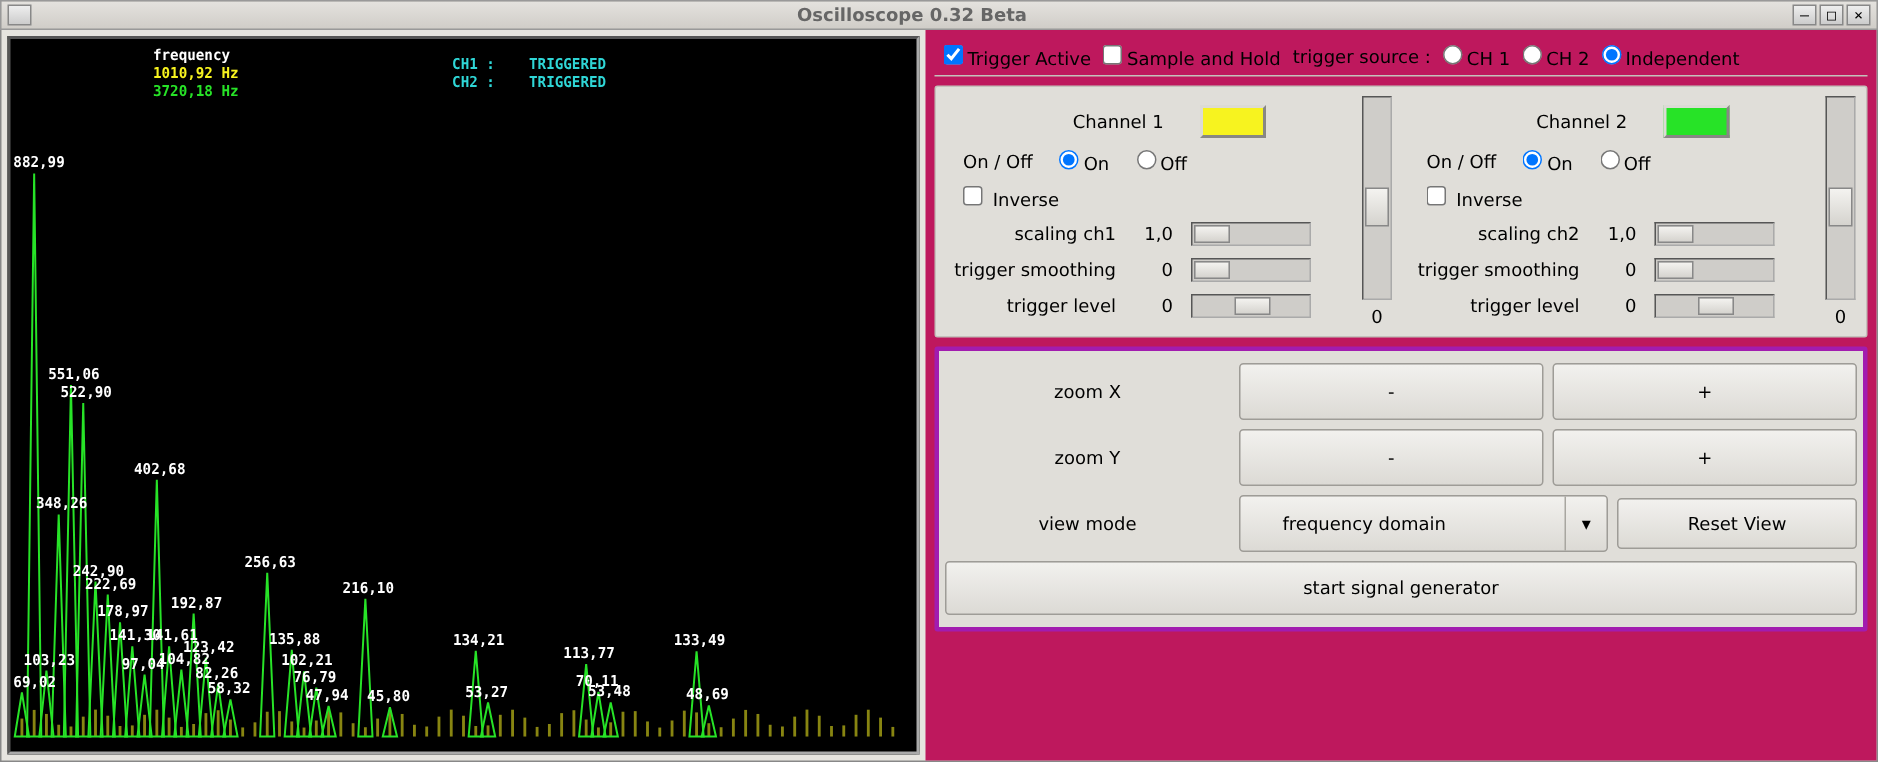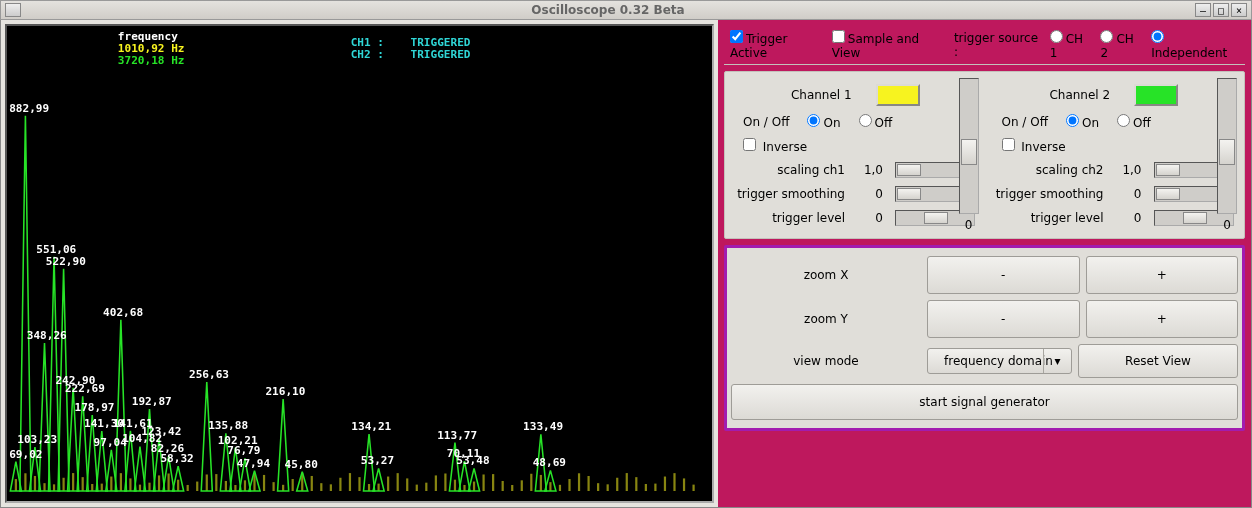--- a/index.html
+++ b/index.html
@@ -49,21 +49,21 @@
   cursor: pointer;
 }
 .app-body {
   display: flex;
   height: 488px;
   border: 1px solid #888;
   border-top: none;
   background: #e6e4df;
 }
 .scope-panel {
-  width: 709px;
+  width: 608px;
   background: #000;
   position: relative;
   font-family: "DejaVu Sans Mono", monospace;
   font-size: 10px;
   margin: 4px;
   border: 2px inset #aaa;
 }
 .scope-panel svg {
   display: block;
   width: 100%;
@@ -188,27 +188,27 @@
   display: flex;
   align-items: center;
   justify-content: center;
   cursor: pointer;
   font-size: 12px;
 }
 .btn.wide { flex: 1; }
 .btn.small { height: 34px; }
 .combo {
   flex: 1;
-  height: 26px;
+  height: 38px;
   display: flex;
   align-items: center;
   background: linear-gradient(#f2f1ee,#dcdad5);
   border: 1px solid #9e9c97;
   border-radius: 3px;
-  padding-left: 16px;
+  padding-left: 28px;
   position: relative;
 }
 .combo .combo-arrow {
   position: absolute;
   right: 0; top: 0; bottom: 0;
   width: 28px;
   border-left: 1px solid #a8a6a0;
   display: flex;
   align-items: center;
   justify-content: center;
@@ -380,21 +380,21 @@
           <text x="207.27777777777777" y="441.57756" class="peak-label">47,94</text>
           <text x="250.33333333333337" y="442.4892" class="peak-label">45,80</text>
         </g>
     </svg>
   </div>
 
   <div class="controls-panel">
 
     <div class="row trigger-row">
       <label><input type="checkbox" checked="" style=""><span>Trigger Active</span></label>
-      <label><input type="checkbox" style=""><span>Sample and View</span></label>
+      <label><input type="checkbox" style=""><span>Sample and Hold</span></label>
       <span>trigger source :</span>
       <label><input type="radio" name="trigsrc" style=""><span>CH 1</span></label>
       <label><input type="radio" name="trigsrc" style=""><span>CH 2</span></label>
       <label><input type="radio" name="trigsrc" checked="" style=""><span>Independent</span></label>
     </div>
 
     <div class="ch-panels" id="ch-panels">
         <div class="ch-panel">
     <div class="ch-head">
       <span>Channel 1</span>

